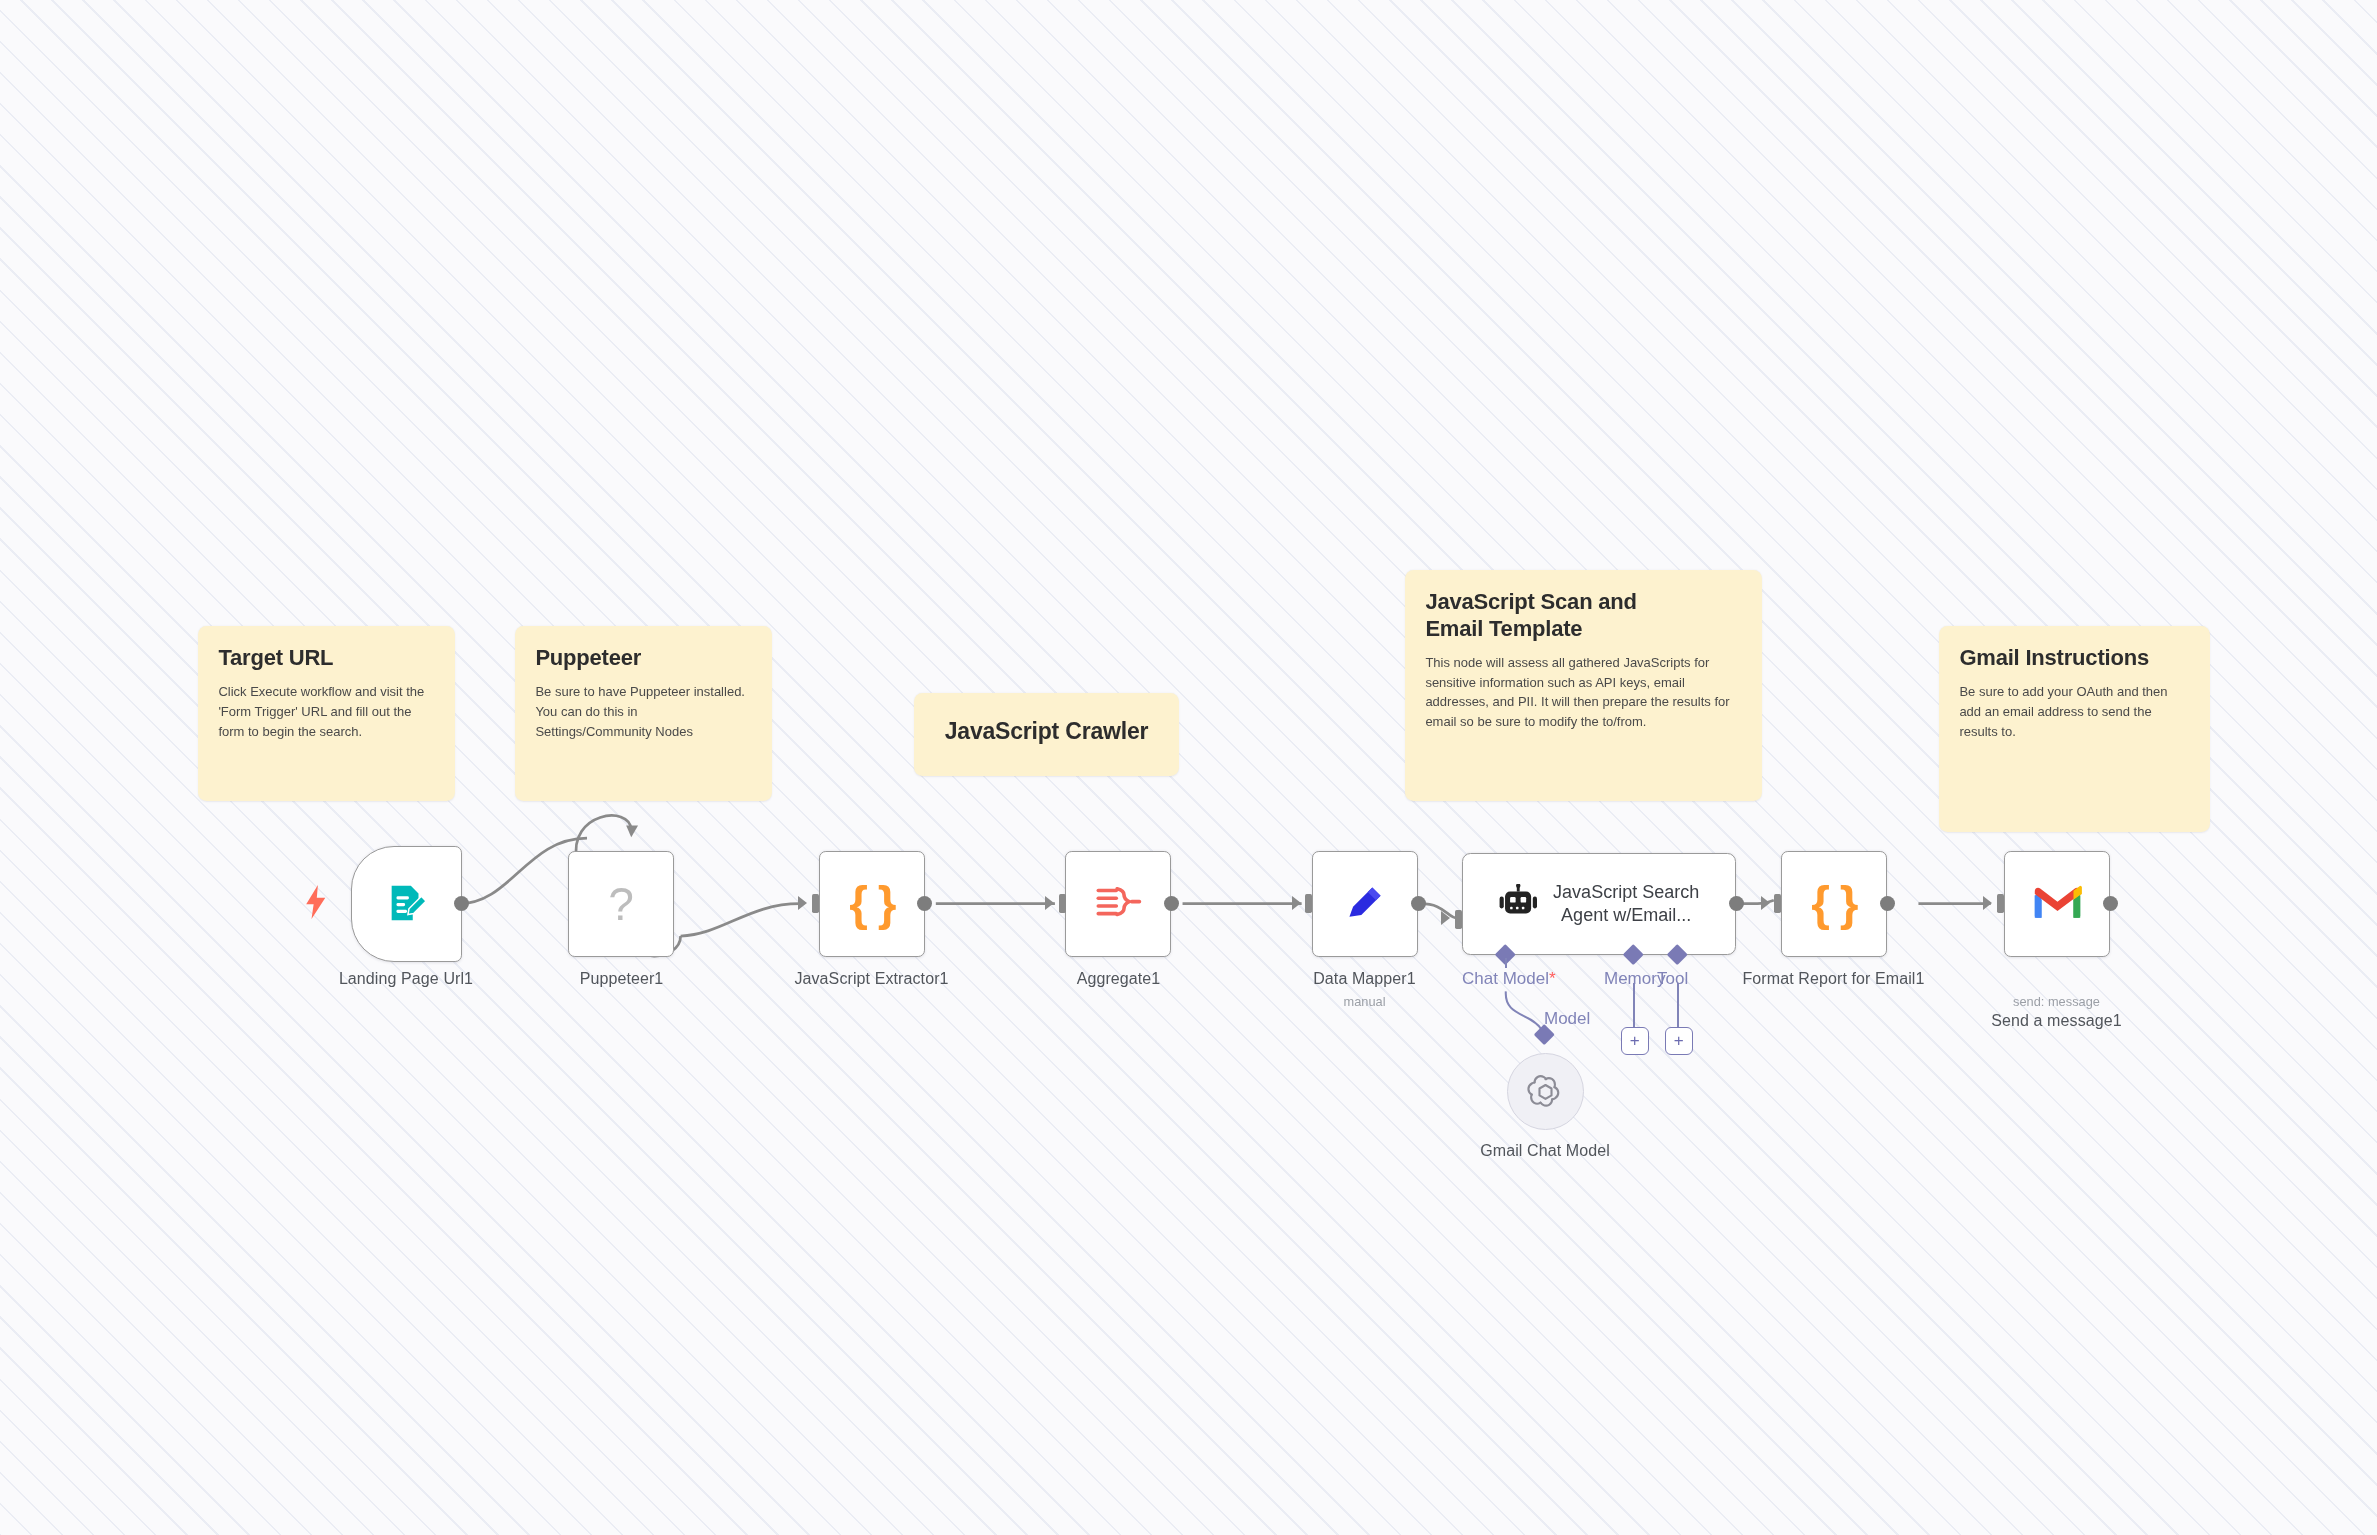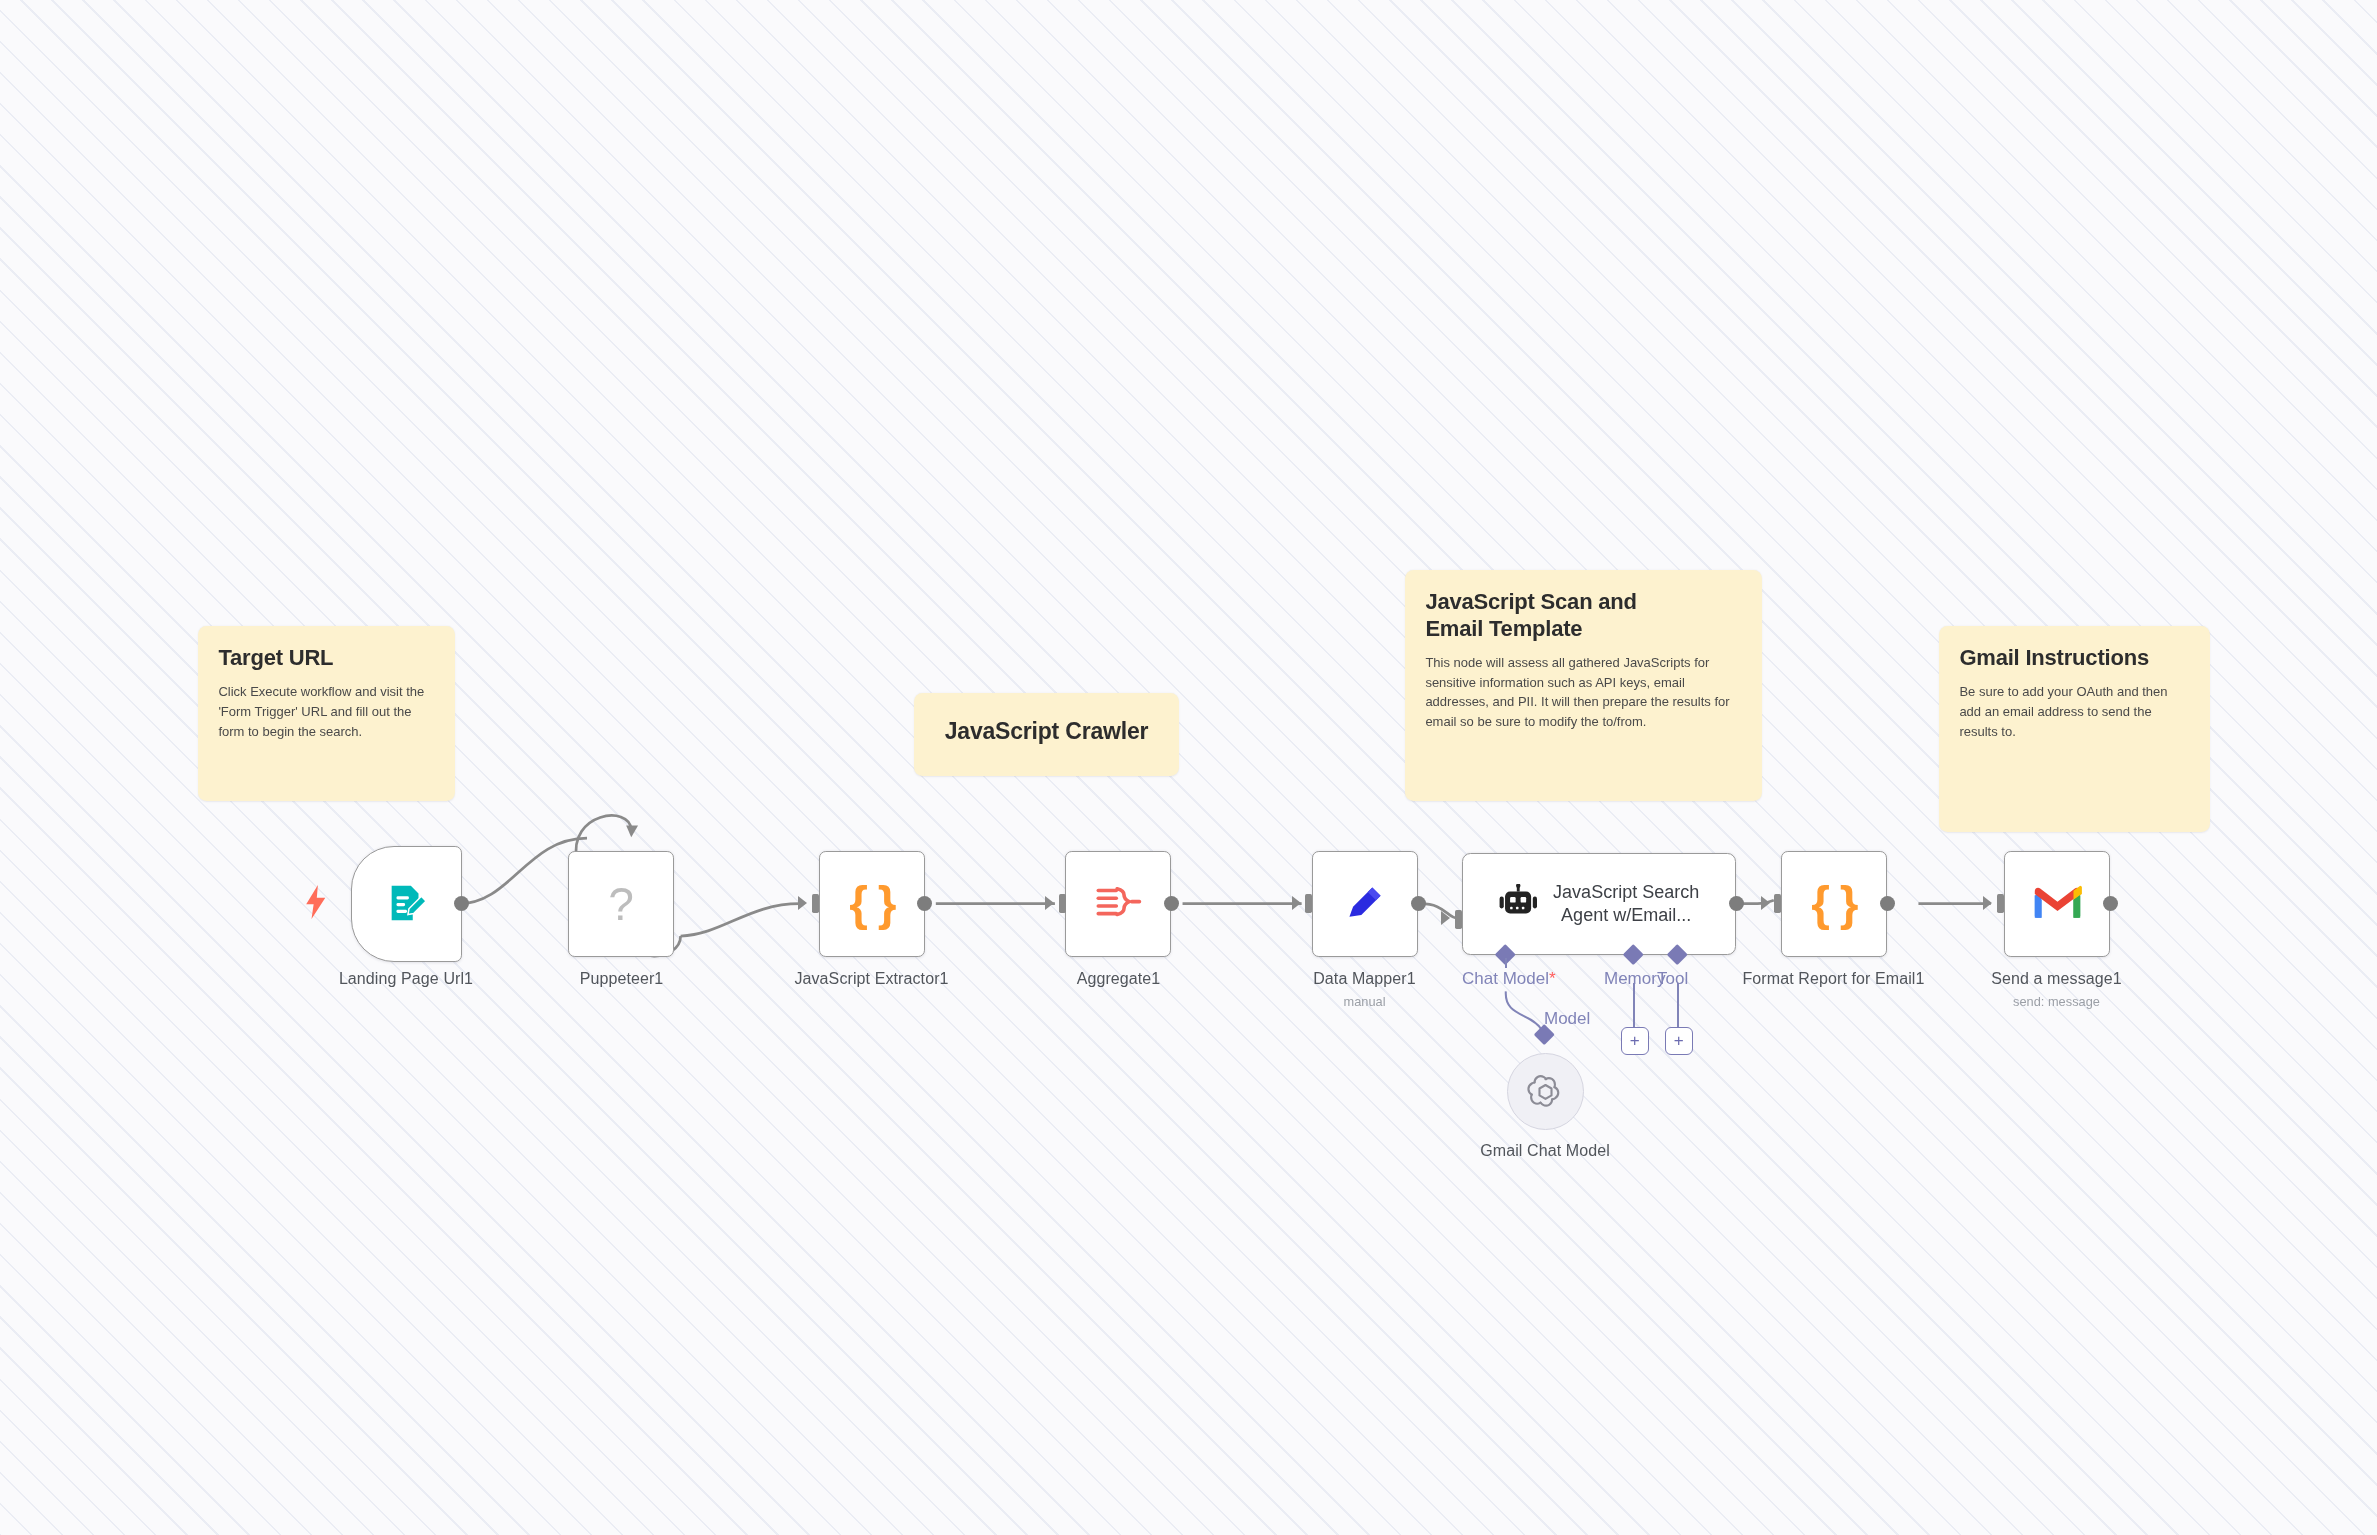--- a/index.html
+++ b/index.html
@@ -139,20 +139,24 @@
     <line x1="2255" y1="1062" x2="2340" y2="1062" stroke="#8a8a8a" stroke-width="3.2"></line>
 
     <path d="M1770,1165 C1768,1195 1800,1190 1812,1210" fill="none" stroke="#8184b8" stroke-width="2.4"></path>
   </svg>
 
   <div class="sticky" style="left:186px;top:626px;width:257px;height:175px;">
     <div class="s-title">Target URL</div>
     <div class="s-body">Click Execute workflow and visit the 'Form Trigger' URL and fill out the form to begin the search.</div>
   </div>
 
+  <div class="sticky" style="left:503px;top:626px;width:257px;height:175px;">
+    <div class="s-title">Puppeteer</div>
+    <div class="s-body">Be sure to have Puppeteer installed. You can do this in Settings/Community Nodes</div>
+  </div>
 
   <div class="sticky only-title" style="left:902px;top:693px;width:265px;height:83px;padding-top:24px;">
     <div class="s-title" style="font-size:23px;">JavaScript Crawler</div>
   </div>
 
   <div class="sticky" style="left:1393px;top:570px;width:357px;height:231px;">
     <div class="s-title">JavaScript Scan and
 Email Template</div>
     <div class="s-body">This node will assess all gathered JavaScripts for sensitive information such as API keys, email addresses, and PII. It will then prepare the results for email so be sure to modify the to/from.</div>
   </div>
@@ -304,17 +308,17 @@
         <path d="M2 12 v-4 a4 4 0 0 1 6 -3 L29 21 L50 5 a4 4 0 0 1 6 3 v4 L29 32 z" fill="#ea4335"></path>
         <path d="M48 8 L56 2 a2 2 0 0 1 2 2 v8 l-10 7 z" fill="#fbbc04"></path>
         <path d="M10 40 h-6 a2 2 0 0 1 -2 -2 V13 l8 6 z" fill="#4285f4"></path>
         <path d="M48 40 h6 a2 2 0 0 0 2 -2 V13 l-8 6 z" fill="#34a853"></path>
       </svg>
     </span>
   </div>
   <div class="port-in" style="left:1997px;top:894px;"></div>
   <div class="port-arrow" style="left:1983px;top:896px;"></div>
   <div class="port-out" style="left:2103px;top:896px;"></div>
-  <div class="node-caption" style="left:1963px;top:970px;width:187px;">Send a message1</div>
+  <div class="node-caption" style="left:1963px;top:1012px;width:187px;">Send a message1</div>
   <div class="node-sub" style="left:1963px;top:994px;width:187px;">send: message</div>
 
 </div>
 
 
 </body></html>

